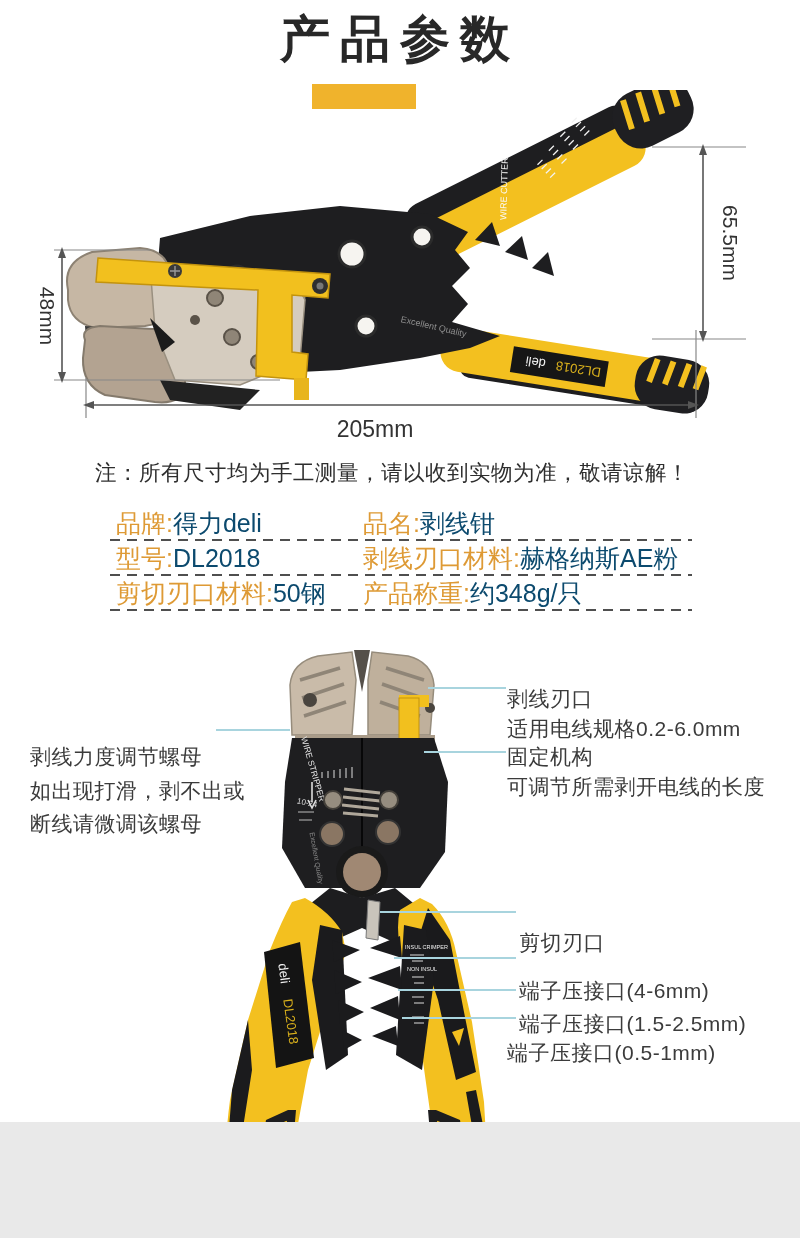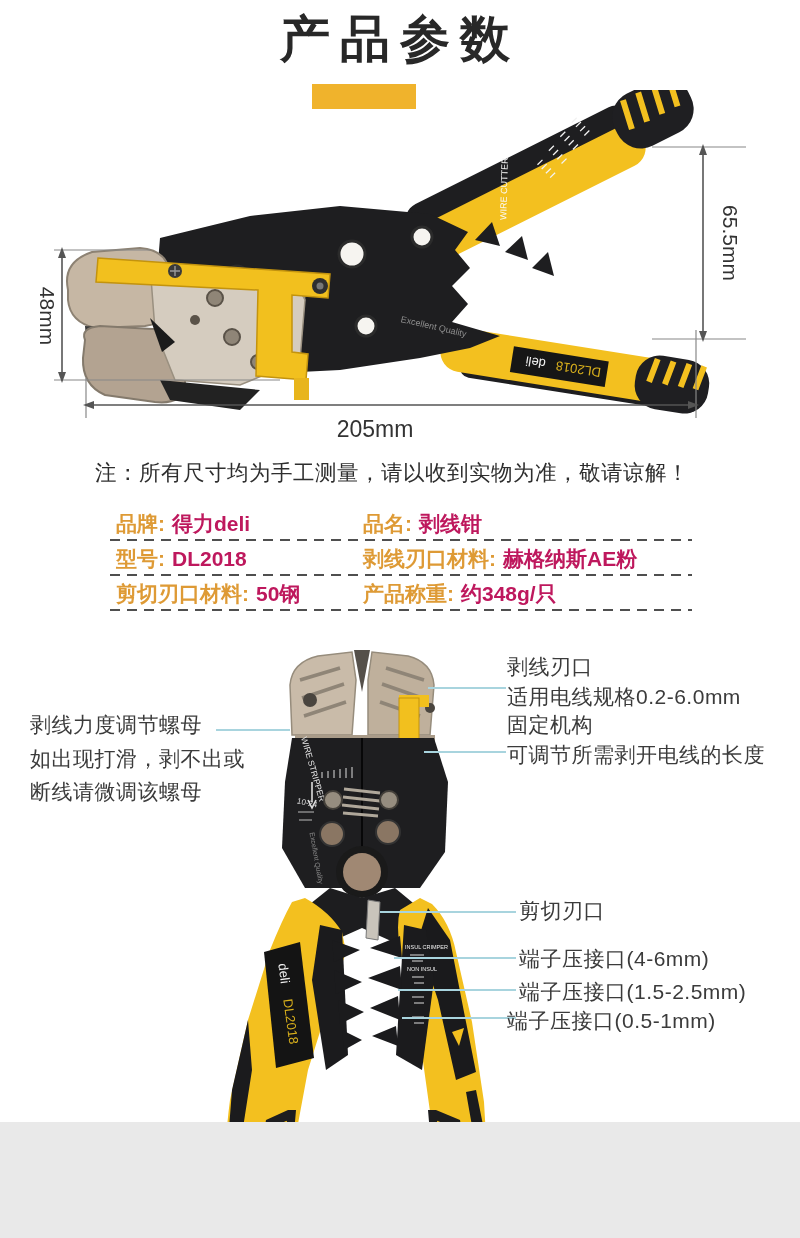--- a/index.html
+++ b/index.html
@@ -3,30 +3,30 @@
 <meta charset="utf-8">
 <style>
   html,body{margin:0;padding:0;background:#e9e9e9;}
   .page{position:relative;width:800px;height:1122px;background:#ffffff;overflow:hidden;
         font-family:"Liberation Sans","DejaVu Sans",sans-serif;}
   .title{position:absolute;top:6px;left:0;width:100%;text-align:center;
          font-size:50px;font-weight:700;letter-spacing:10px;color:#282828;}
   .title-bar{position:absolute;left:312px;top:84px;width:104px;height:25px;background:#F0B32C;}
   .photo1{position:absolute;left:0;top:90px;width:800px;height:370px;}
   .note{position:absolute;left:95px;top:458px;font-size:21.5px;color:#2e2e2e;letter-spacing:0.5px;}
-  .spec-table{position:absolute;left:116px;top:506px;width:576px;font-size:21px;font-weight:bold;}
+  .spec-table{position:absolute;left:116px;top:506px;width:576px;font-size:25px;}
   .spec-row{position:relative;display:flex;height:35px;align-items:center;}
   .spec-row::after{content:"";position:absolute;left:-6px;right:0;bottom:0;height:2.4px;
       background:repeating-linear-gradient(90deg,#4f4f4f 0 10px,transparent 10px 17px);}
   .cell1{width:247px;display:flex;align-items:baseline;}
   .cell2{flex:1;display:flex;align-items:flex-start;}
   .lbl{color:#DE9A35;white-space:nowrap;}
-  .val{color:#be185d;margin-left:7px;white-space:nowrap;}
+  .val{color:#0c4a6e;white-space:nowrap;}
   .photo2{position:absolute;left:0;top:640px;width:800px;height:598px;}
-  .callout{position:absolute;font-size:21px;color:#3b3b3b;letter-spacing:0.5px;line-height:30px;white-space:nowrap;}
+  .callout{position:absolute;font-size:21px;color:#3b3b3b;letter-spacing:0.5px;line-height:30px;white-space:nowrap;margin-top:32px;}
   .co-adjuster{left:30px;top:708px;line-height:33.5px;}
   .co-strip{left:507px;top:652px;}
   .co-lock{left:507px;top:710px;}
   .co-cut{left:519px;top:896px;}
   .co-crimp1{left:519px;top:944px;}
   .co-crimp2{left:519px;top:977px;}
   .co-crimp3{left:507px;top:1006px;}
   svg text{font-family:"Liberation Sans","DejaVu Sans",sans-serif;}
 </style>
 </head>

